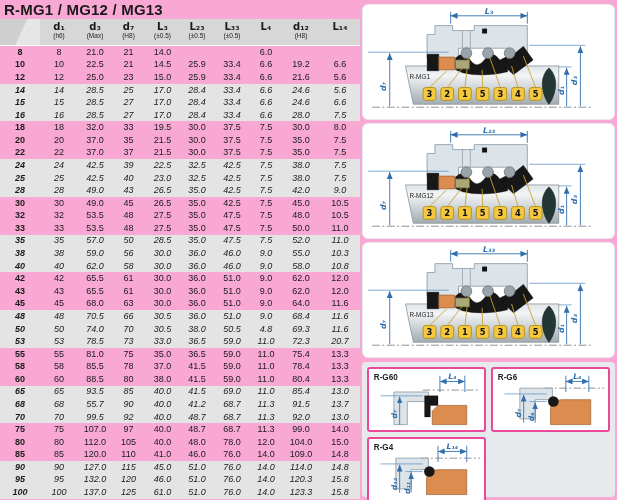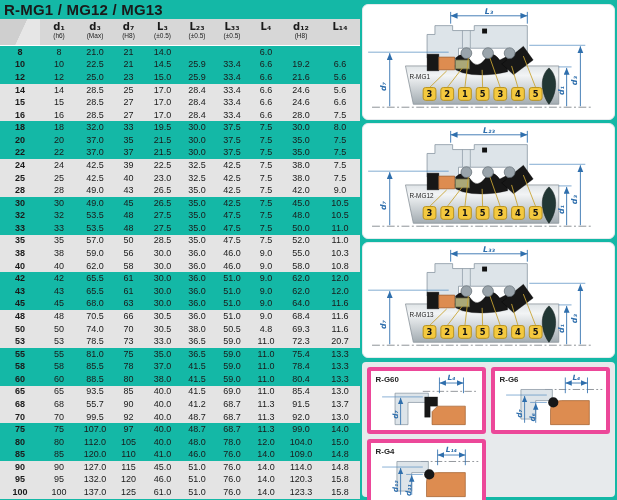--- a/index.html
+++ b/index.html
@@ -1,43 +1,43 @@
 <!DOCTYPE html>
 <html><head>
 <meta charset="utf-8">
 <style>
   html,body{margin:0;padding:0;background:#fff;}
-  .screen{position:relative;width:617px;height:500px;background:#14b8a6;overflow:hidden;
+  .screen{position:relative;width:617px;height:500px;background:#f9a8d4;overflow:hidden;
           font-family:"Liberation Sans",sans-serif;color:#1a1a1a;}
   .title{position:absolute;left:4px;top:1px;font-size:15px;font-weight:bold;letter-spacing:.2px;}
 
   
   .dtable{position:absolute;left:0;top:19px;width:360px;}
   .thead{display:grid;grid-template-columns:40px 38px 34px 33px 35px 34px 36px 32px 38px 40px;
          height:26px;background:#d7d7d7;}
   .th{display:flex;flex-direction:column;align-items:center;padding-top:3px;line-height:1;}
   .th .main{font-weight:bold;font-size:10px;font-family:"DejaVu Sans",sans-serif;}
   .th .sub{font-size:6.5px;margin-top:1px;color:#222;}
   .th.c0{background:linear-gradient(115deg,#cfcfcf 52%,#e6e6e6 53%);}
   .tbody{border-top:1px solid #fff;}
   .trow{display:grid;grid-template-columns:40px 38px 34px 33px 35px 34px 36px 32px 38px 40px;
         height:12.58px;align-items:center;}
-  .trow.shade{background:#e4e4e4;}
+  .trow.shade{background:#e4e4e4;font-style:italic;}
   .tcell{text-align:center;font-size:9px;line-height:1;}
   .tcell.c0{font-weight:bold;}
 
   
   .rightcol{position:absolute;left:362px;top:0;width:253px;height:500px;}
   .seal-panel{position:absolute;left:0;width:253px;height:116px;border:1px solid #e6eaed;
               border-radius:6px;box-sizing:border-box;background:#fff;}
   .seal-panel svg{position:absolute;left:0;top:0;width:100%;height:100%;}
   .seat-grid{position:absolute;left:0;top:362px;width:253px;height:135px;background:#e7eaec;
              border-radius:4px;box-sizing:border-box;padding:5px;display:grid;
              grid-template-columns:1fr 1fr;grid-template-rows:1fr 1fr;gap:5px;}
-  .seat-card{background:#fff;border:4px solid #ec4899;border-radius:3px;position:relative;}
+  .seat-card{background:#fff;border:2px solid #ec4899;border-radius:3px;position:relative;}
   .seat-card svg{width:100%;height:100%;display:block;}
 
   
   svg .blue{stroke:#2f6fad;stroke-width:0.9;fill:none;}
   svg .bthin{stroke:#4a86bd;stroke-width:0.7;fill:none;}
   svg .metal{fill:#dde4e9;stroke:#8795a1;stroke-width:0.8;}
   svg .blackpart{fill:#171717;stroke:#000;stroke-width:0.3;}
   svg .cline{stroke:#5a6168;stroke-width:0.7;stroke-dasharray:8 2.5 2 2.5;fill:none;}
   svg .badge{fill:#f4c93f;stroke:#b8921e;stroke-width:1;}
   svg .leader{stroke:#c9a433;stroke-width:0.9;fill:none;}

